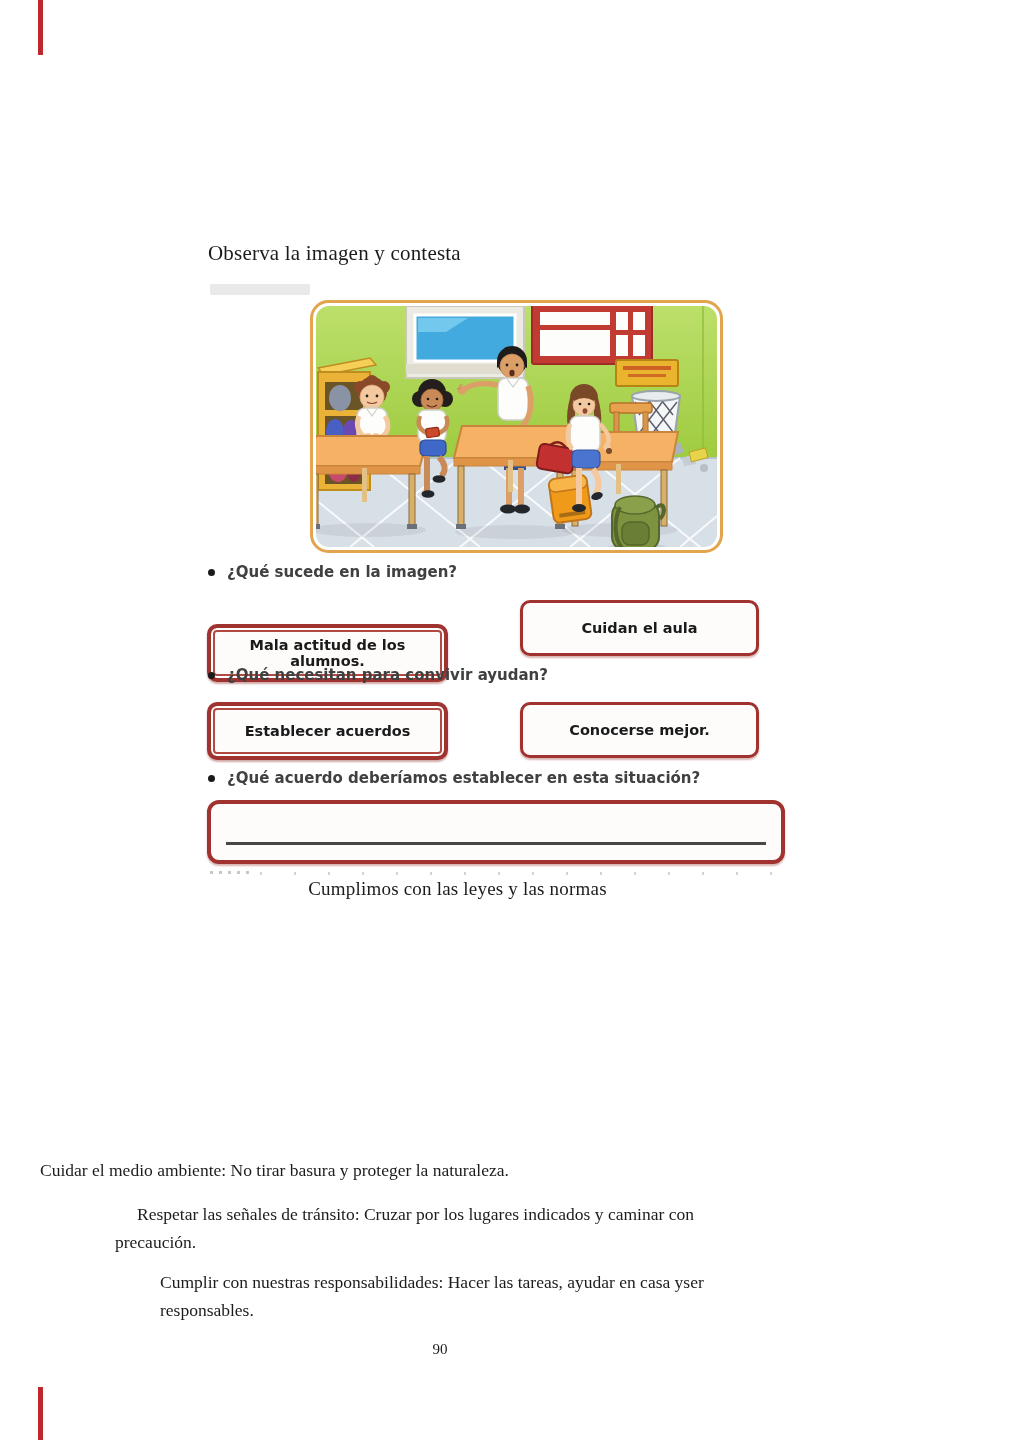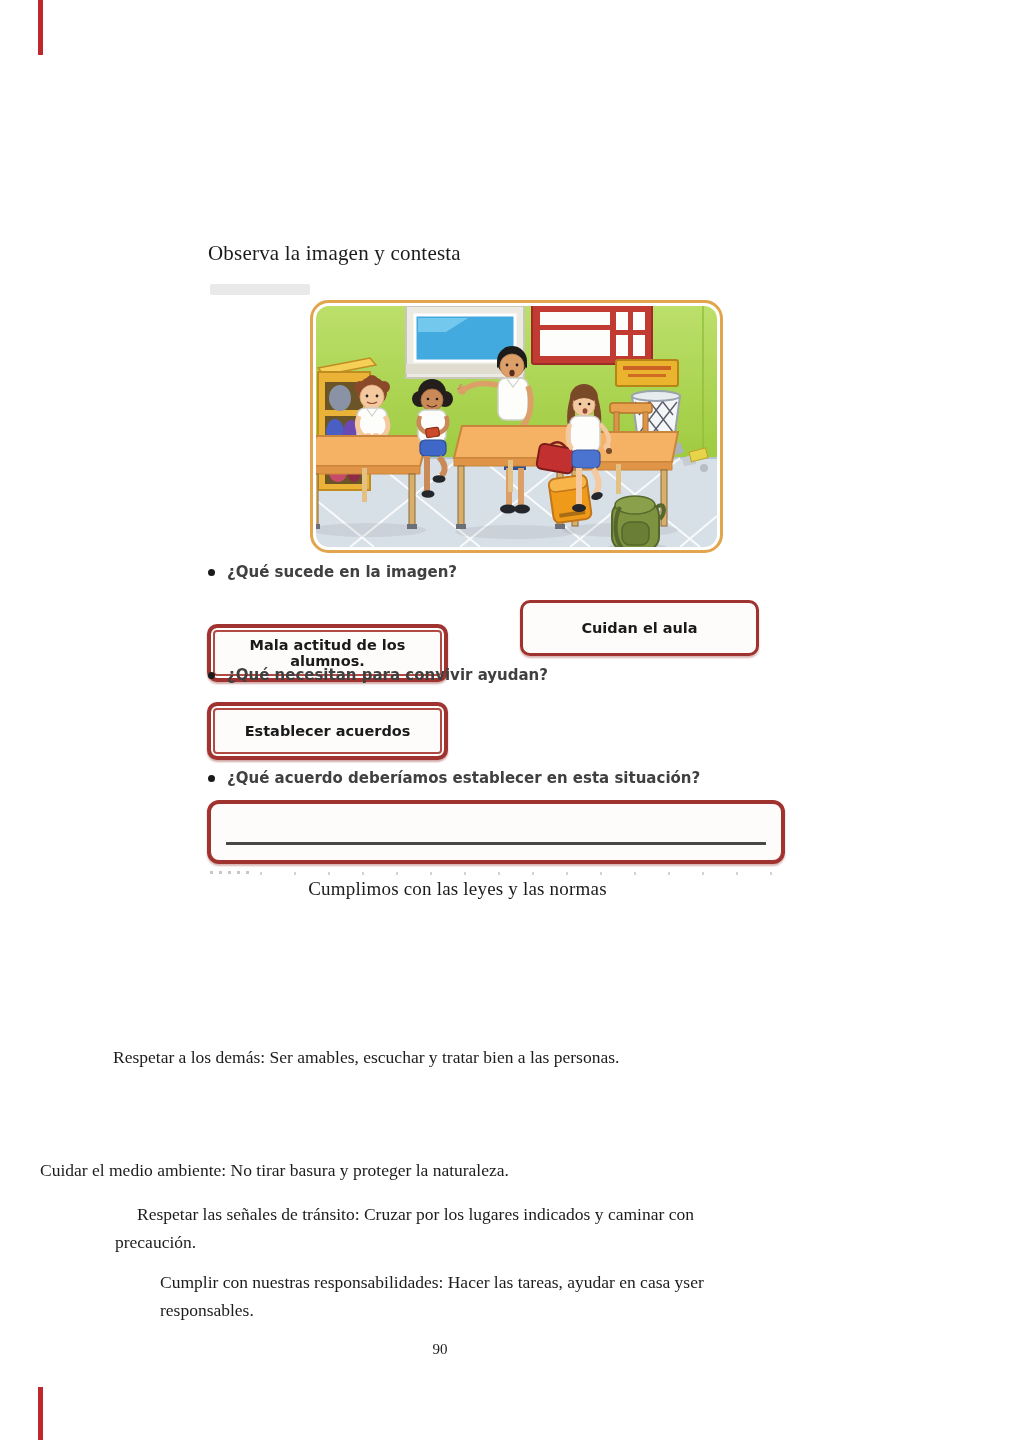--- a/index.html
+++ b/index.html
@@ -297,33 +297,33 @@
     <span>¿Qué sucede en la imagen?</span>
   </div>
   <div class="opt-box selected" style="left:207px;top:624px;">Mala actitud de los alumnos.</div>
   <div class="opt-box" style="left:520px;top:600px;">Cuidan el aula</div>
 
   <div class="q-row" style="left:208px;top:666px;">
     <span class="q-bullet"></span>
     <span>¿Qué necesitan para convivir ayudan?</span>
   </div>
   <div class="opt-box selected" style="left:207px;top:702px;">Establecer acuerdos</div>
+  <div class="opt-box" style="left:520px;top:702px;">Conocerse mejor.</div>
 
   <div class="q-row" style="left:208px;top:769px;">
     <span class="q-bullet"></span>
     <span>¿Qué acuerdo deberíamos establecer en esta situación?</span>
   </div>
   <div class="write-box">
     <div class="write-line"></div>
   </div>
 
   <div class="clipped-text"></div>
 
   <div class="sec-heading">Cumplimos con las leyes y las normas</div>
 
-  <div class="para p2">Respetar a los demás: Ser amables, escuchar y tratar bien a las personas.</div>
   <div class="para p4">Cuidar el medio ambiente: No tirar basura y proteger la naturaleza.</div>
   <div class="para p5">Respetar las señales de tránsito: Cruzar por los lugares indicados y caminar con precaución.</div>
   <div class="para p6">Cumplir con nuestras responsabilidades: Hacer las tareas, ayudar en casa yser responsables.</div>
 
   <div class="page-num">90</div>
 
 </div>
 
 </body></html>

